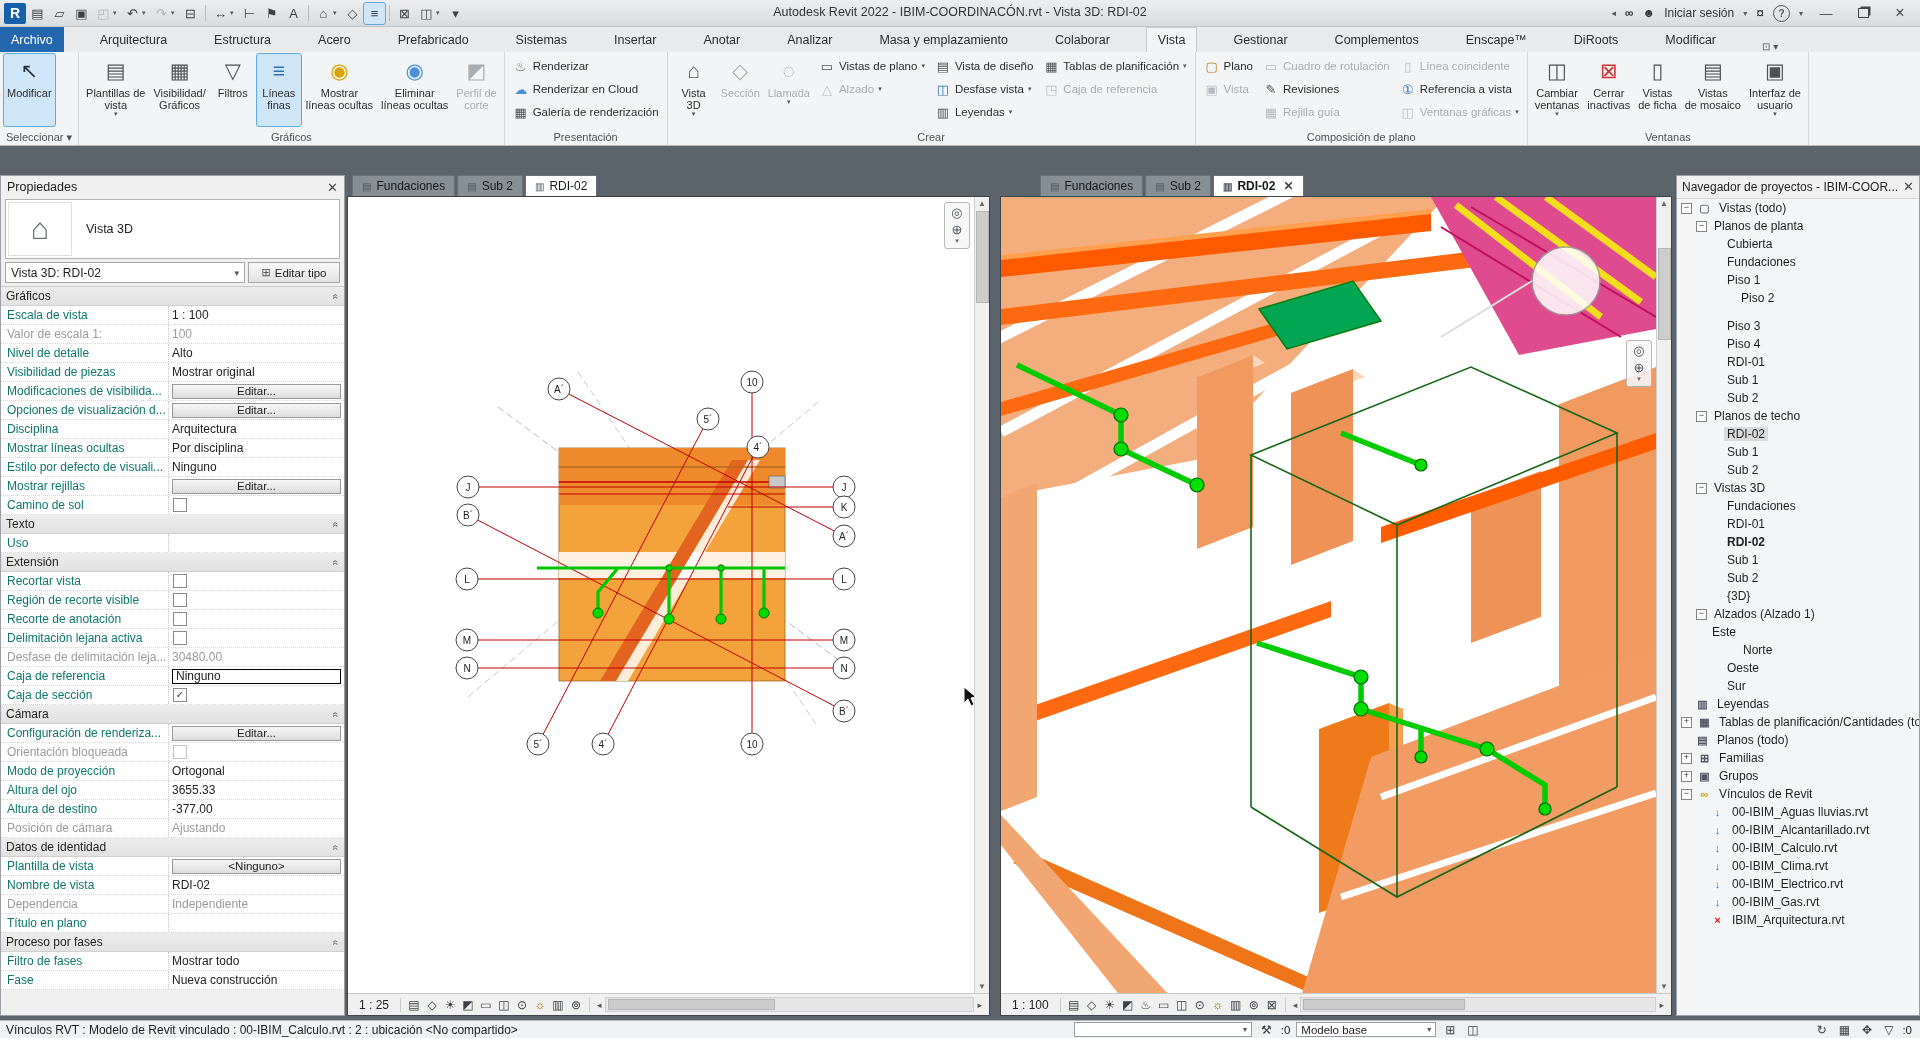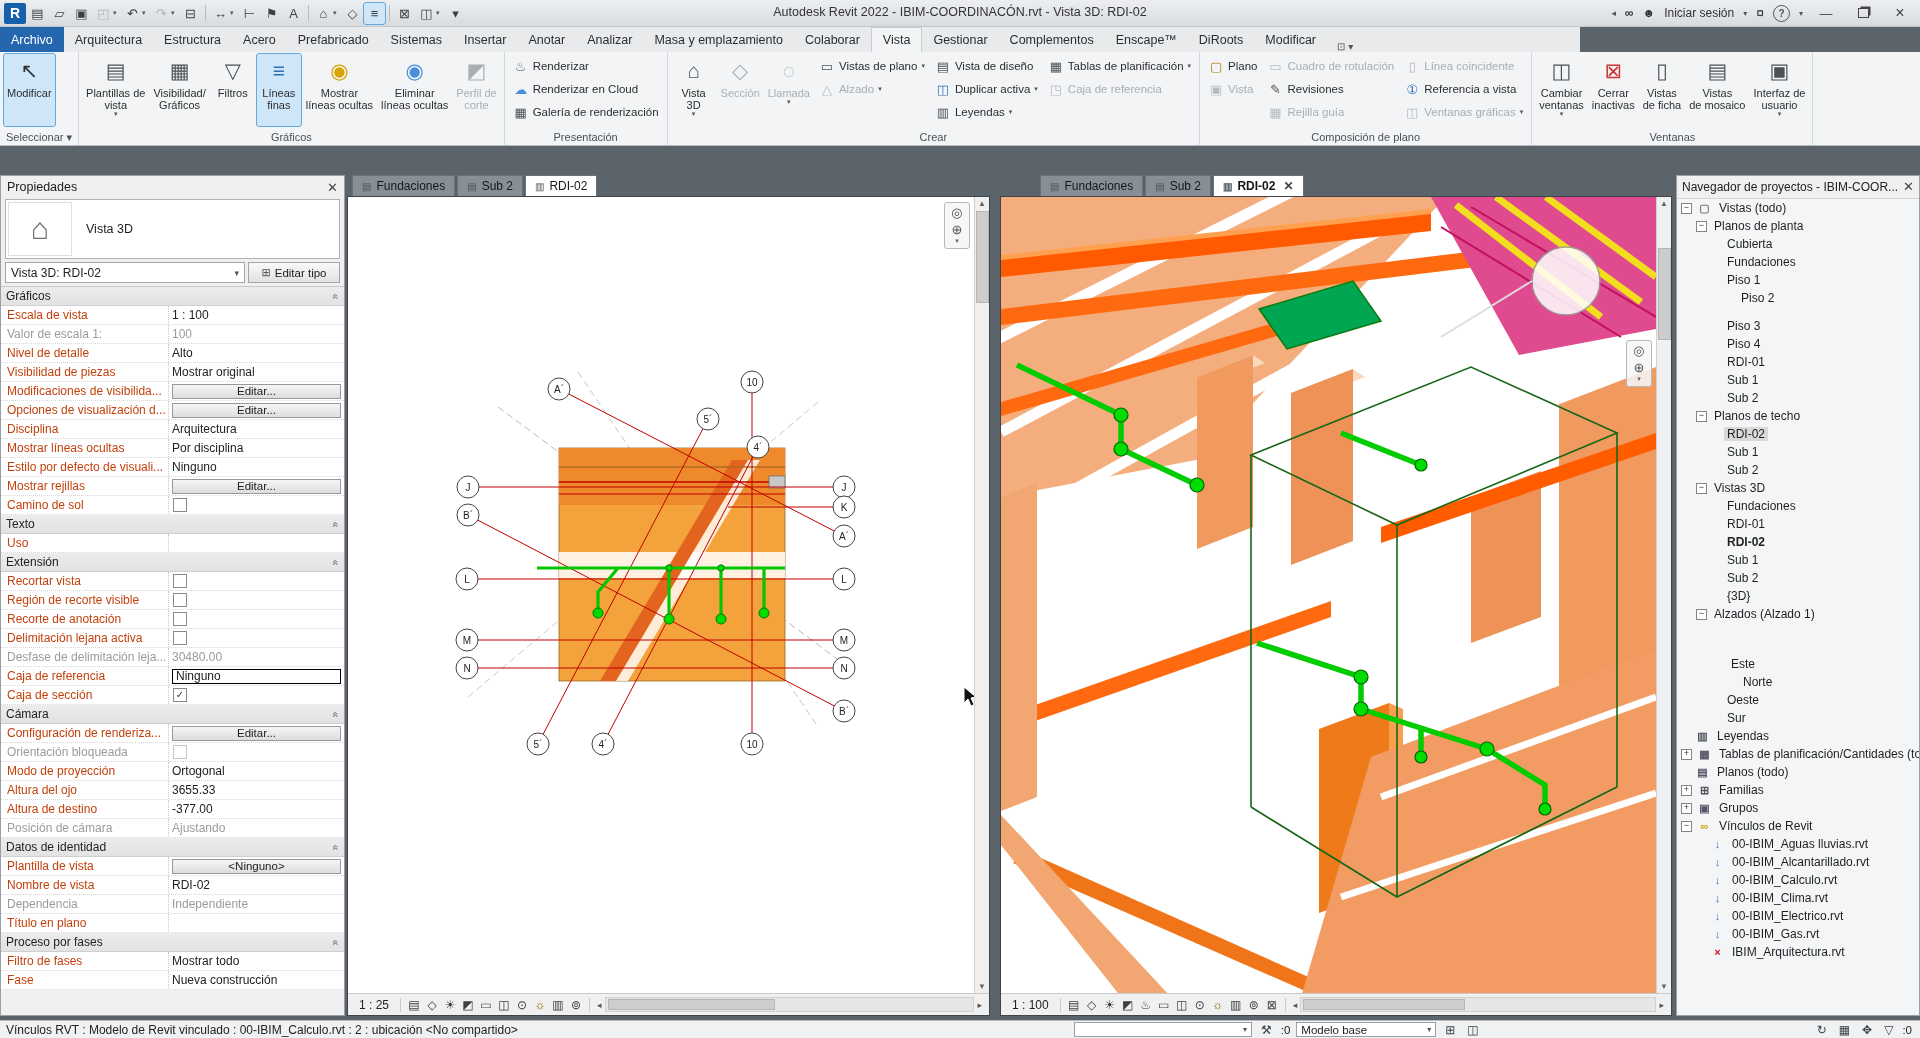--- a/index.html
+++ b/index.html
@@ -17,21 +17,21 @@
   .qat-item.disabled{color:#b0b4b8;}
   .qat-arrow{font-size:7px;color:#555;margin-left:-2px;width:8px;}
   .qat-sep{width:1px;height:16px;background:#b9bcbf;margin:0 3px;}
   #title-text{left:50%;top:5px;transform:translateX(-50%);font-size:12.5px;color:#333;}
   #tb-right{margin-left:auto;display:flex;align-items:center;gap:9px;padding-right:6px;font-size:12px;color:#333;}
   .winbtn{width:28px;height:20px;display:flex;align-items:center;justify-content:center;font-size:13px;color:#444;}
   .help-circle{width:15px;height:15px;border:1.5px solid #555;border-radius:50%;display:flex;
     align-items:center;justify-content:center;font-size:10px;font-weight:bold;color:#555;}
   .restore-glyph{width:9px;height:8px;border:1.2px solid #444;box-shadow:2px -2px 0 -0.5px #444;}
   
-  #tabrow{left:0;top:27px;width:1580px;height:25px;background:#e8eaec;display:flex;align-items:flex-end;}
+  #tabrow{left:0;top:27px;width:1920px;height:25px;background:#e8eaec;display:flex;align-items:flex-end;gap:25px;}
   .rtab{height:24px;display:flex;align-items:center;padding:0 11px;font-size:12.5px;color:#2b2e30;}
   .rtab.file{background:#2467ae;color:#fff;height:25px;}
   .rtab.selected{background:#f3f4f5;border:1px solid #c9ccce;border-bottom:none;height:24px;}
   #tab-collapse{margin-left:10px;font-size:10px;color:#555;display:flex;align-items:center;gap:2px;}
   
   #ribbon{left:0;top:52px;width:1920px;height:94px;background:#f3f4f5;border-bottom:1px solid #b9bcbf;
     display:flex;box-sizing:border-box;}
   .rpanel{display:flex;flex-direction:column;border-right:1px solid #d4d7d9;box-sizing:border-box;}
   .rpanel-content{flex:1;display:flex;align-items:flex-start;padding:2px 4px 0 4px;gap:2px;}
   .rpanel-label{height:16px;font-size:11px;color:#4d5154;display:flex;align-items:center;justify-content:center;padding:0 6px;}
@@ -60,21 +60,21 @@
   #type-selector{flex:1;height:21px;background:#fff;border:1px solid #a6a6a6;font-size:12px;color:#222;
     display:flex;align-items:center;padding:0 5px;box-sizing:border-box;}
   #type-selector .dd{margin-left:auto;font-size:9px;color:#555;}
   #edit-type-btn{width:92px;height:21px;background:linear-gradient(#f9f9f9,#e2e2e2);border:1px solid #a6a6a6;
     font-size:11.5px;color:#222;display:flex;align-items:center;justify-content:center;gap:4px;box-sizing:border-box;}
   #prows{margin:1px 0 0 0;background:#fff;border-top:1px solid #c9c9c9;}
   .psection{height:18px;background:linear-gradient(#ececec,#e2e2e2);display:flex;align-items:center;
     font-size:12px;color:#222;padding:0 5px;border-bottom:1px solid #d0d0d0;}
   .psection .chev{margin-left:auto;font-size:10px;color:#666;transform:rotate(90deg);}
   .prow{height:18px;display:flex;align-items:center;border-bottom:1px dotted #d8d8d8;background:#fff;}
-  .plabel{width:168px;font-size:12px;color:#c2410c;padding-left:6px;border-right:1px dotted #c8c8c8;
+  .plabel{width:168px;font-size:12px;color:#0f766e;padding-left:6px;border-right:1px dotted #c8c8c8;
     white-space:nowrap;overflow:hidden;height:100%;display:flex;align-items:center;box-sizing:border-box;}
   .pval{flex:1;font-size:12px;color:#222;padding:0 3px;display:flex;align-items:center;height:100%;}
   .prow.disabled .plabel,.prow.disabled .pval{color:#9b9b9b;}
   .pbtn{width:100%;height:15px;background:linear-gradient(#f6f6f6,#ddd);border:1px solid #999;
     font-size:11.5px;display:flex;align-items:center;justify-content:center;box-sizing:border-box;}
   .pcheck{width:12px;height:12px;border:1px solid #8a8a8a;background:#fff;font-size:10px;line-height:11px;
     text-align:center;color:#333;margin-left:1px;}
   .pcheck.off{color:transparent;}
   .pcheck.dis{border-color:#c4c4c4;}
   .pval-selected{border:1.5px solid #000;height:15px;display:flex;align-items:center;flex:1;padding-left:3px;box-sizing:border-box;}
@@ -307,21 +307,21 @@
             <span class="rarrow">▾</span>
           </div>
         </div>
         <div class="rcol">
           <div class="rsmall">
             <span class="ic">▤</span>
             <span>Vista de diseño</span>
           </div>
           <div class="rsmall">
             <span class="ic" style="color: rgb(47, 111, 180);">◫</span>
-            <span>Duplicar activa</span>
+            <span>Desfase vista</span>
             <span class="rarrow">▾</span>
           </div>
           <div class="rsmall">
             <span class="ic">▥</span>
             <span>Leyendas</span>
             <span class="rarrow">▾</span>
           </div>
         </div>
         <div class="rcol">
           <div class="rsmall">
@@ -1011,21 +1011,21 @@
         <span class="tlabel">Sub 2</span>
       </div>
       <div class="trow" style="padding-left: 34px;">
         <div class="tspace"></div>
         <span class="tlabel">{3D}</span>
       </div>
       <div class="trow" style="padding-left: 19px;">
         <div class="texp">−</div>
         <span class="tlabel">Alzados (Alzado 1)</span>
       </div>
-      <div class="trow" style="padding-left: 38px; margin-top: 32px;">
+      <div class="trow" style="padding-left: 19px;">
         <div class="tspace"></div>
         <span class="tlabel">Este</span>
       </div>
       <div class="trow" style="padding-left: 50px;">
         <div class="tspace"></div>
         <span class="tlabel">Norte</span>
       </div>
       <div class="trow" style="padding-left: 34px;">
         <div class="tspace"></div>
         <span class="tlabel">Oeste</span>

